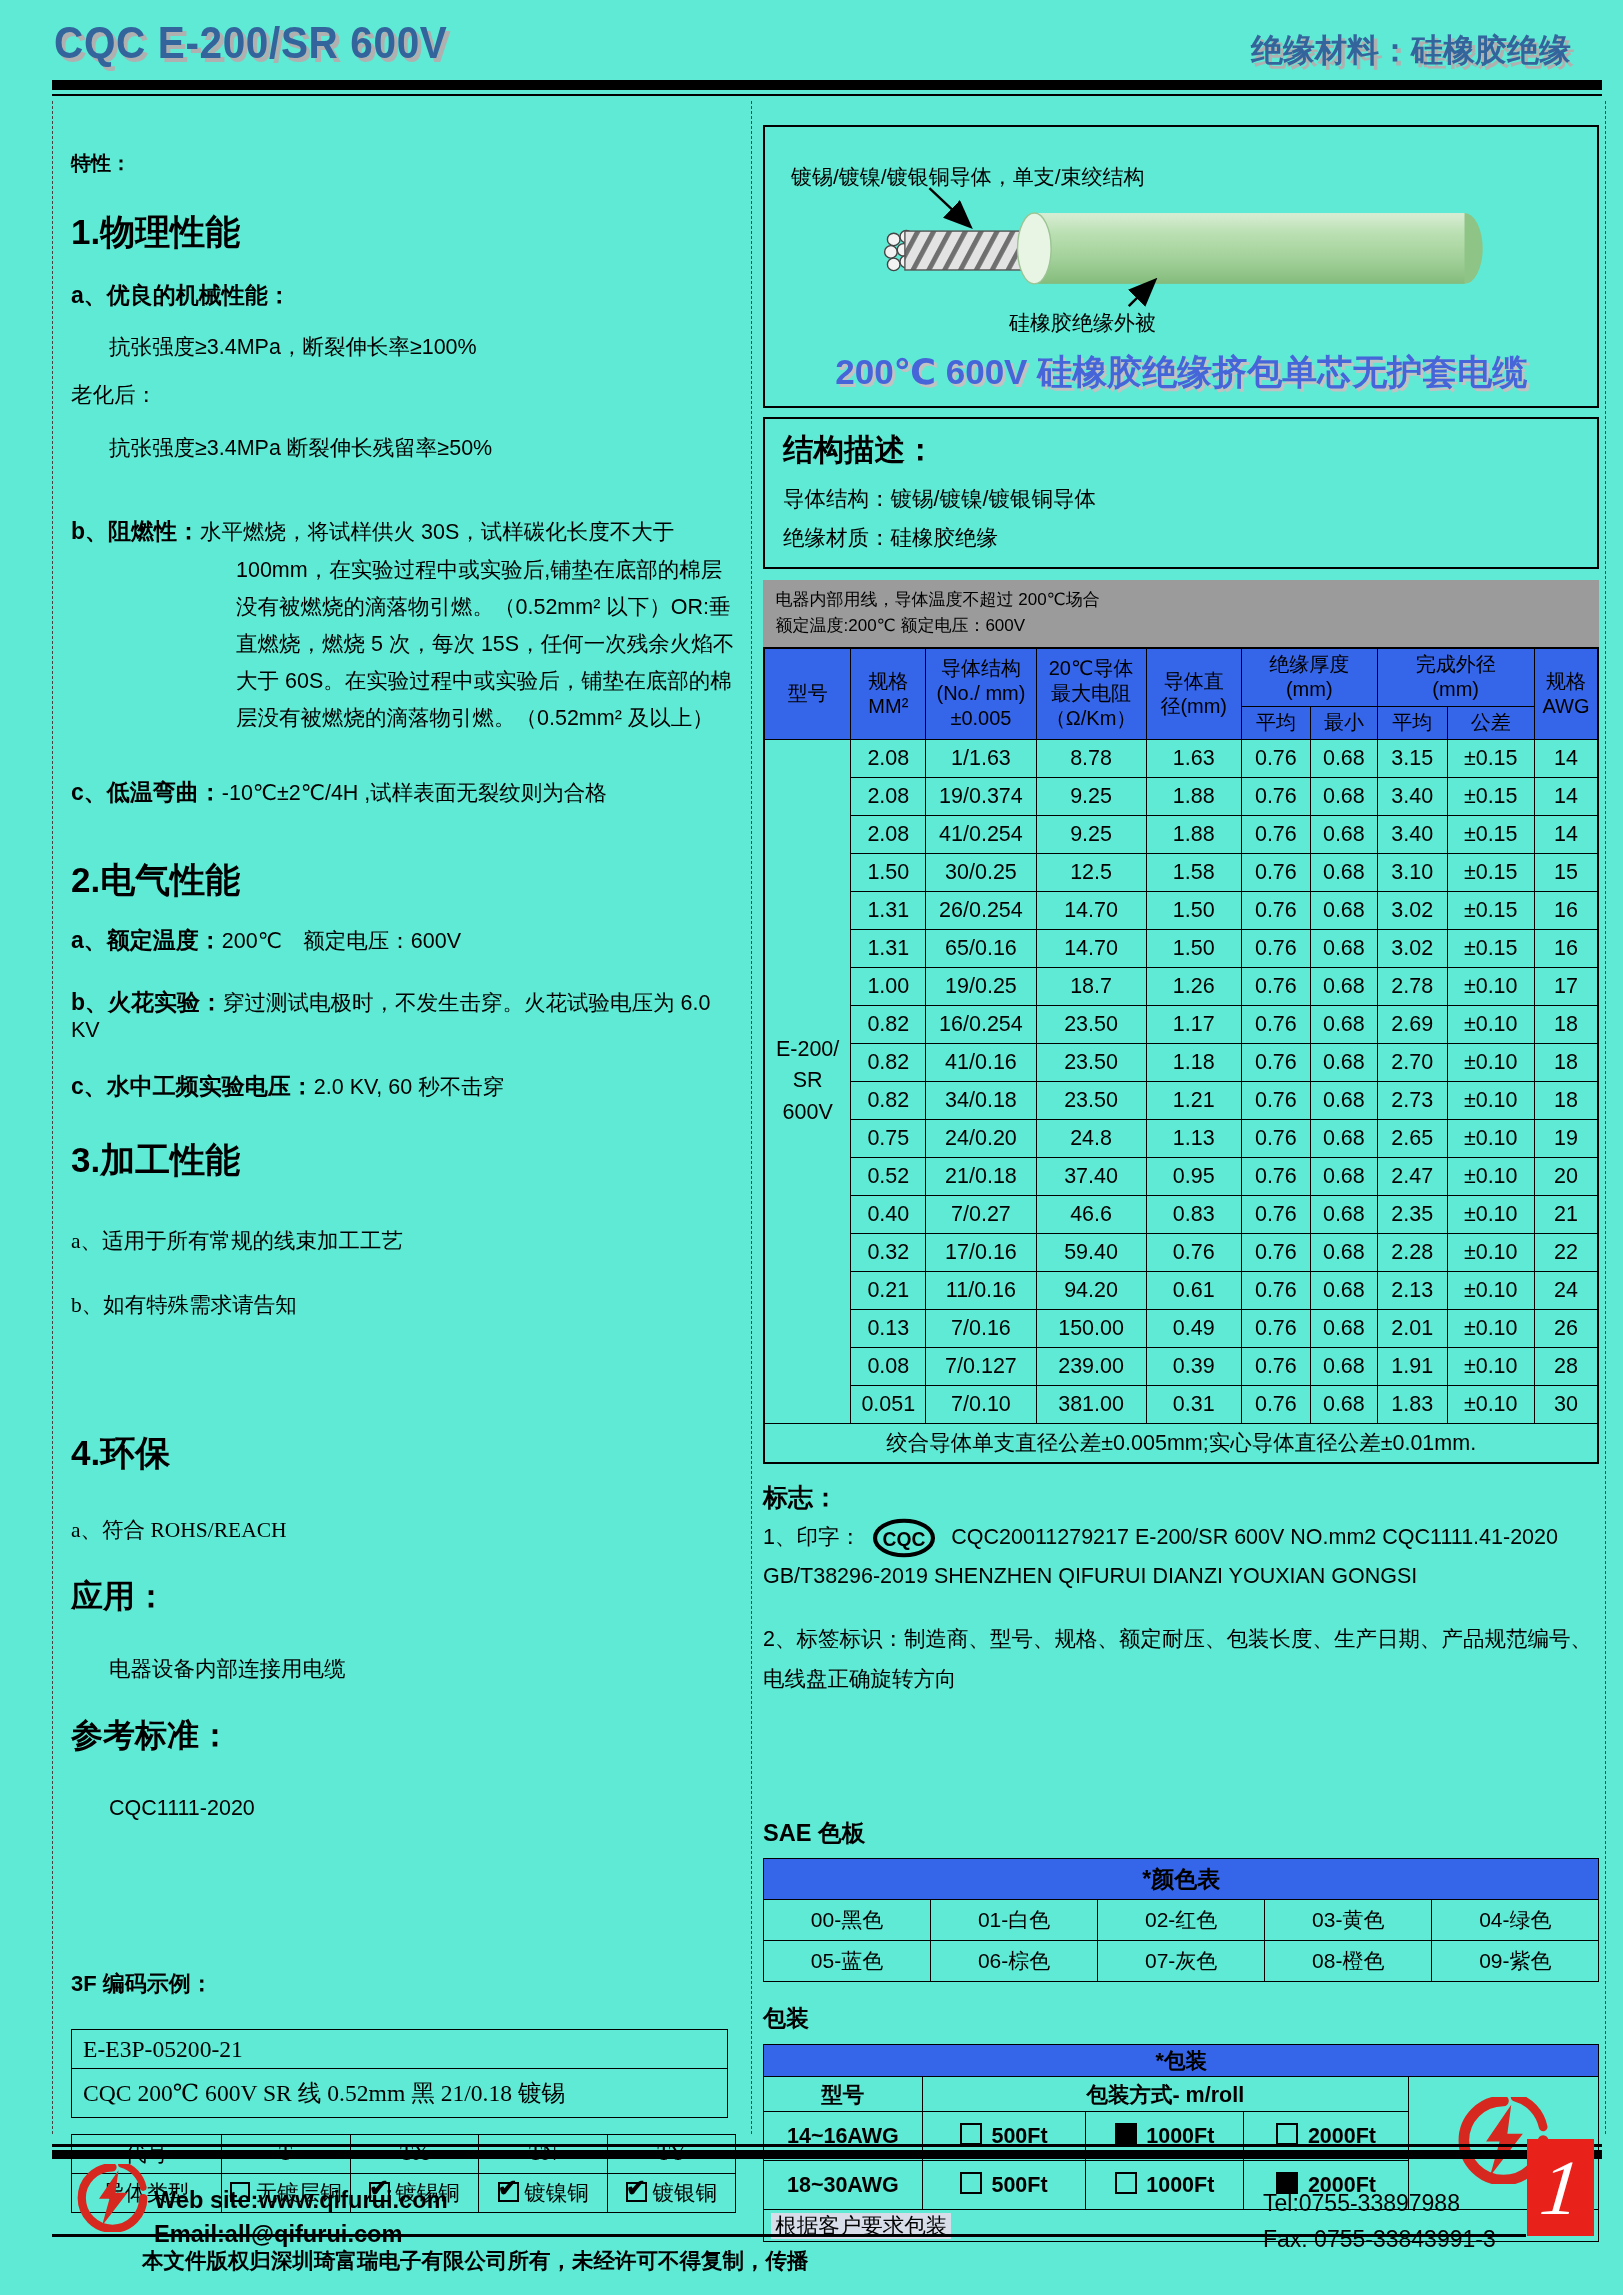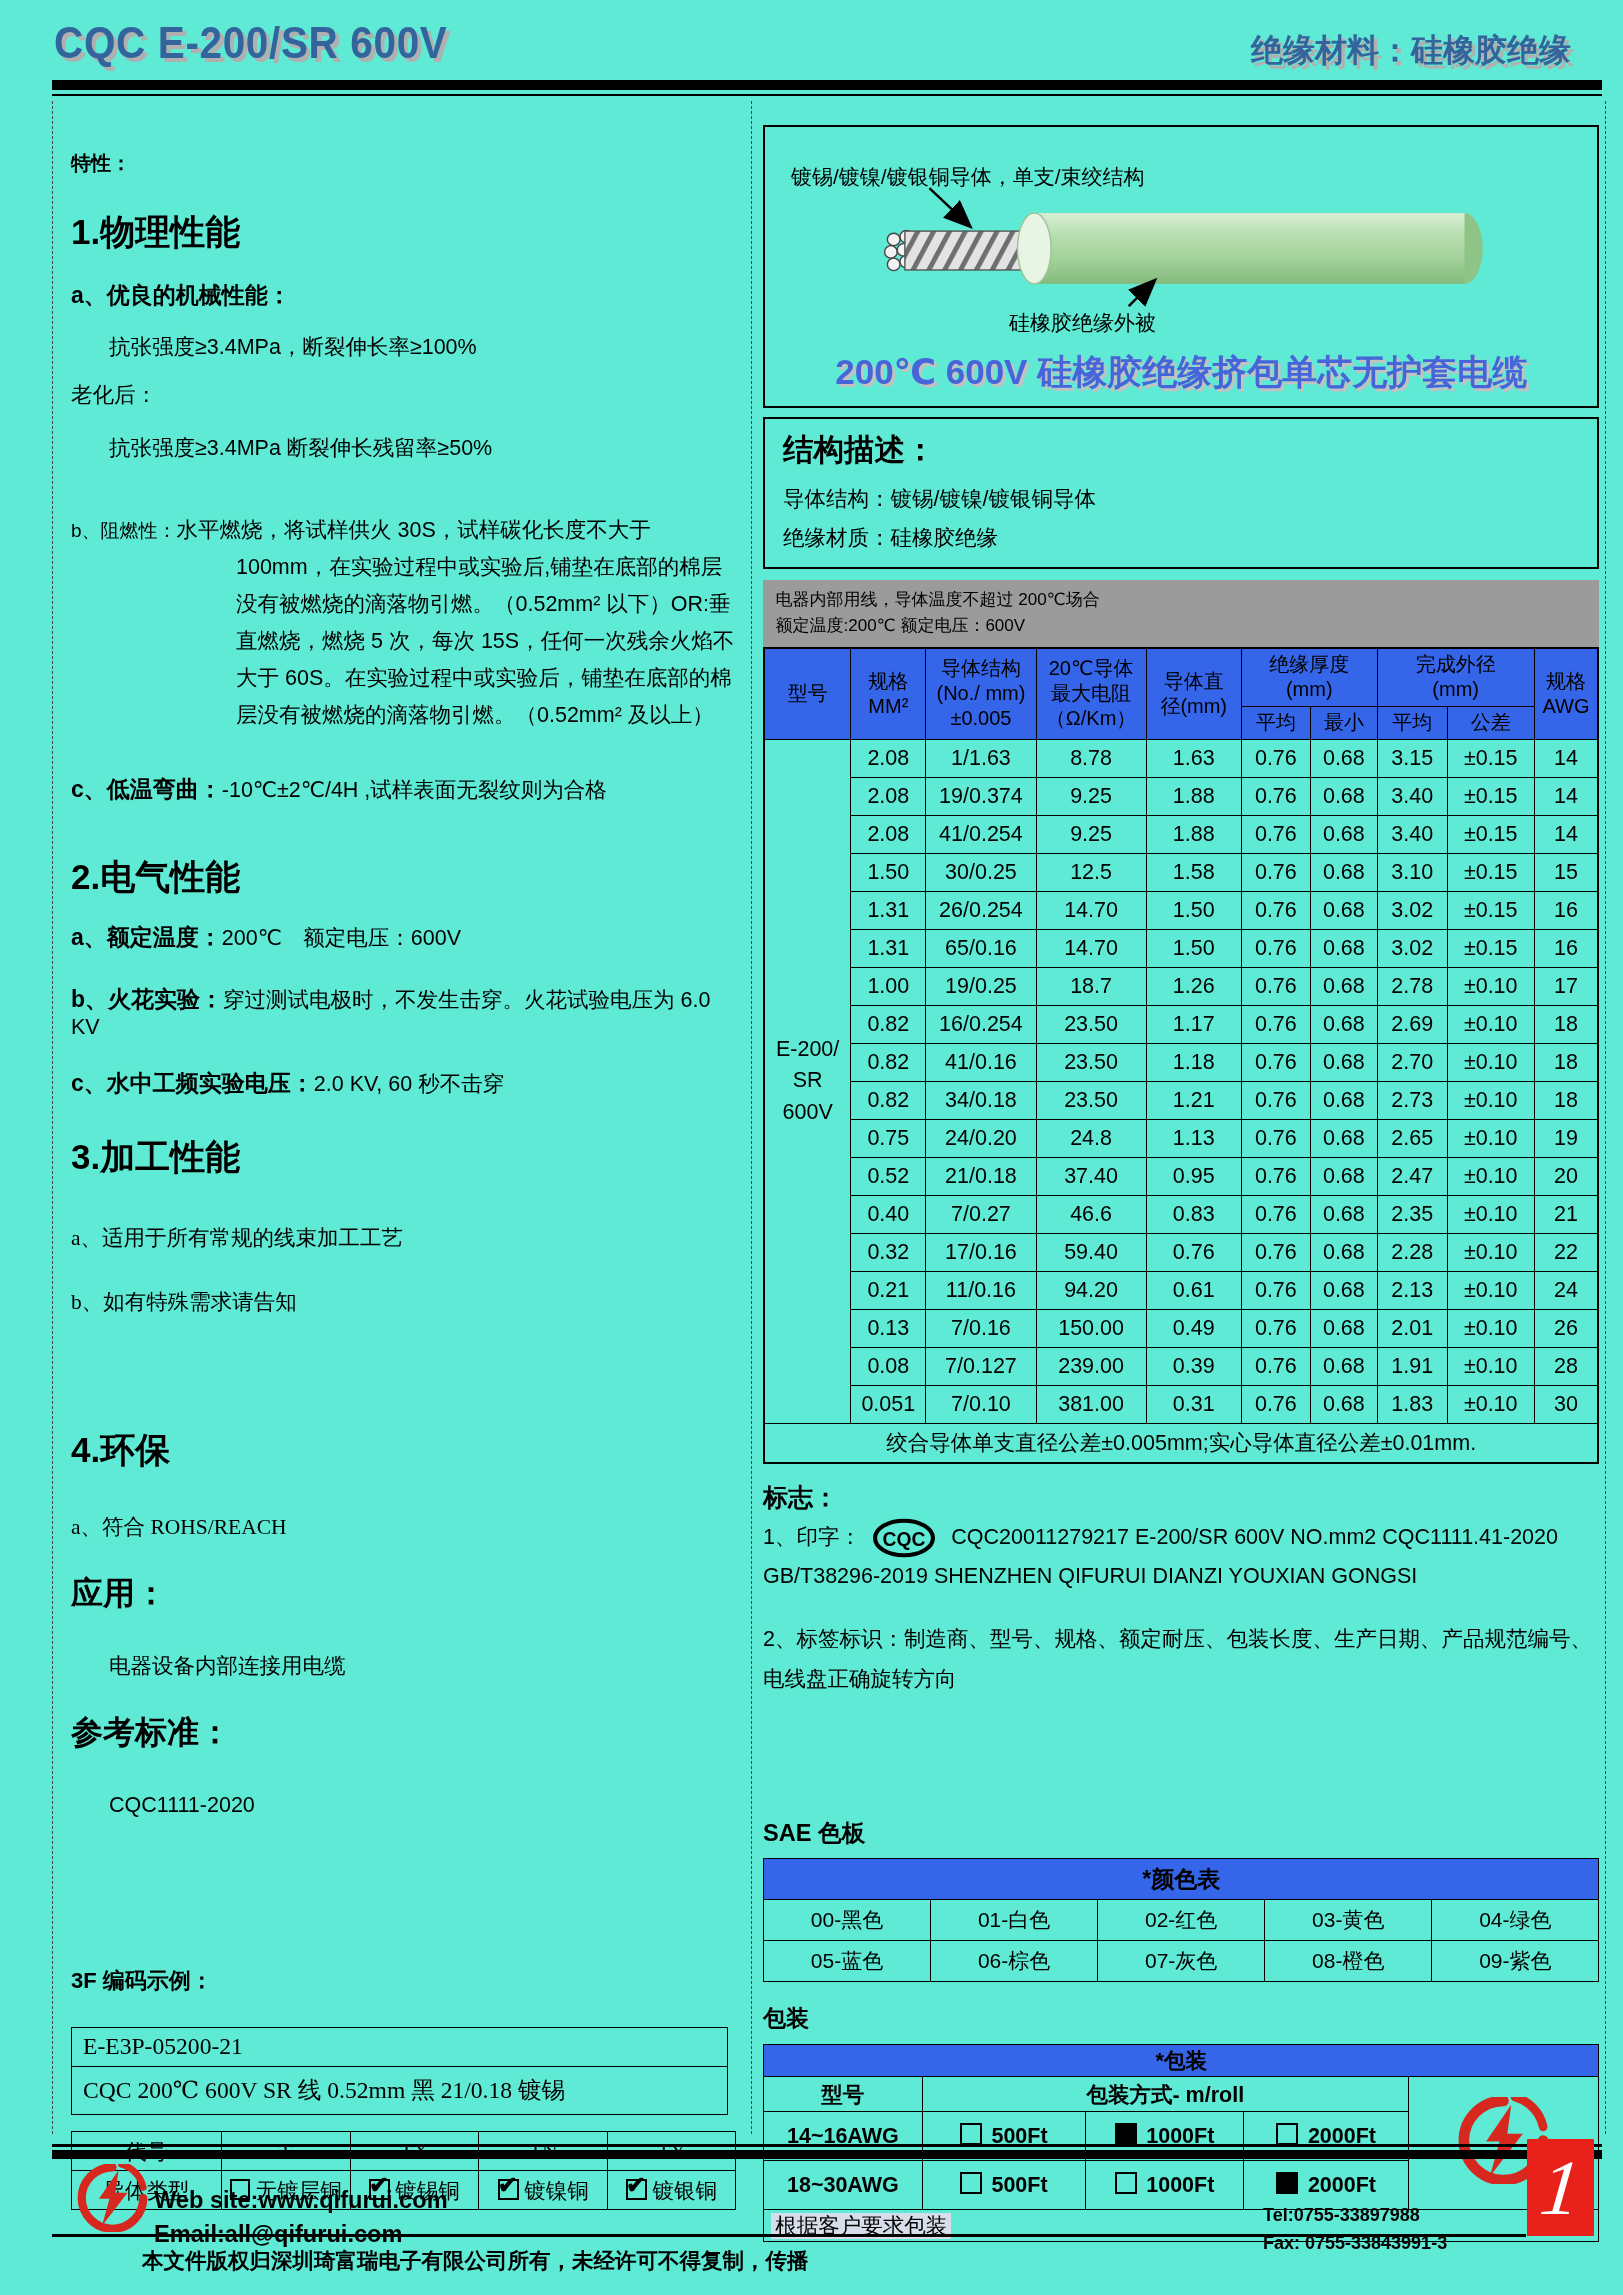--- a/index.html
+++ b/index.html
@@ -27,21 +27,21 @@
   .h-big{font-size:35px;font-weight:bold;}
   .h-phys{margin-top:32px;}
   .sub-b{font-size:23px;font-weight:bold;}
   .t31{font-size:21.5px;}
   .ind{padding-left:38px;}
   .mt28{margin-top:19.4px;} .mt30{margin-top:21px;} .mt35{margin-top:24px;} .mt40{margin-top:28px;}
   .mt45{margin-top:31px;} .mt50{margin-top:35px;} .mt55{margin-top:38px;} .mt58{margin-top:40px;}
   .mt60{margin-top:42px;} .mt70{margin-top:49px;} .mt160{margin-top:111px;}
   .mt213{margin-top:148px;}
   .flame{margin-top:50px;font-size:21.5px;line-height:1.72;padding-left:165px;text-indent:-165px;}
-  .flame .lbl{font-weight:normal;font-size:19px;}
+  .flame .lbl{font-weight:bold;font-size:23px;}
   .lbl-b{font-weight:bold;font-size:23px;}
   .h-app{font-size:32px;font-weight:bold;}
   .codebox{border:1.4px solid #000;width:655px;margin-top:30.5px;font-size:23.6px;}
   .codebox .r1{border-bottom:1.4px solid #000;padding:5.6px 11px;}
   .codebox .r2{padding:7.6px 11px;}
   table.dh{border-collapse:collapse;width:665px;margin-top:16px;font-size:21.5px;}
   table.dh td{border:1.4px solid #000;height:36px;text-align:center;}
   .cbx{display:inline-block;position:relative;width:16.7px;height:16.7px;border:2.1px solid #000;
        vertical-align:-2.1px;margin-right:5.6px;}
   .cbx.checked::after{content:"\2714";position:absolute;left:-2.1px;top:-9.7px;font-size:23.6px;font-weight:bold;}
@@ -87,21 +87,21 @@
   .sq.filled{background:#000;}
   .note-row td{height:28px !important;text-align:left !important;font-weight:normal !important;padding-left:7px;}
   .hl{background:#D7DEEA;padding:1.4px 4.2px;}
 
   
   .f-ruletop{position:absolute;left:52px;right:21px;top:2144px;}
   .f-ruletop .a{height:2.8px;background:#000;}
   .f-ruletop .b{height:9px;background:#000;margin-top:3.5px;}
   .f-logo{position:absolute;left:75px;top:2164px;}
   .f-web{position:absolute;left:154px;top:2183px;font-size:23.6px;font-weight:bold;line-height:1.45;}
-  .f-tel{position:absolute;left:1263px;top:2186px;font-size:18px;font-weight:bold;line-height:1.55;margin-top:16px;}
+  .f-tel{position:absolute;left:1263px;top:2186px;font-size:23px;font-weight:normal;line-height:1.55;}
   .f-rulebot{position:absolute;left:52px;right:97px;top:2234px;height:2.8px;background:#000;}
   .f-copy{position:absolute;left:142px;top:2246px;font-size:21.5px;font-weight:bold;}
   .pagebox{position:absolute;left:1527px;top:2139px;width:67px;height:97px;background:#E8211A;
            display:flex;align-items:center;justify-content:center;}
   .pagebox span{color:#fff;font-size:78px;font-style:italic;font-family:"Liberation Serif","DejaVu Serif",serif;
                 transform:skewX(-6deg);}
 </style>
 </head>
 <body>
 

